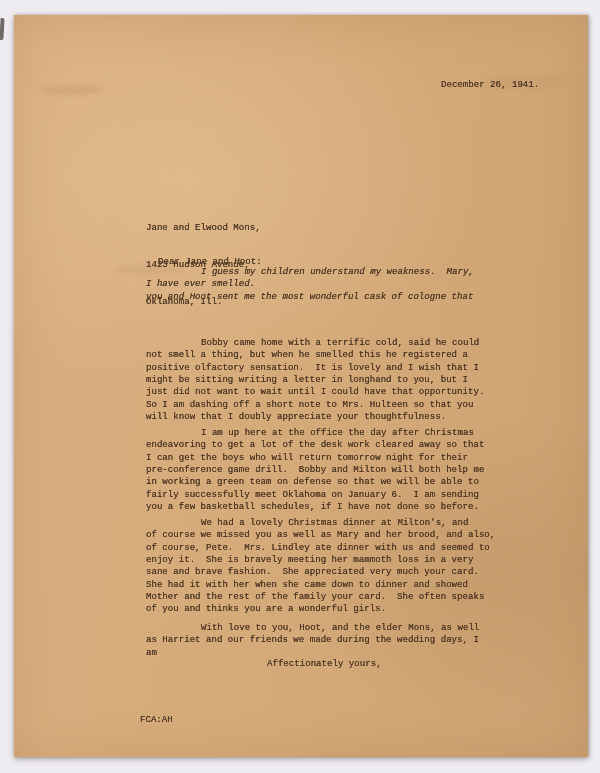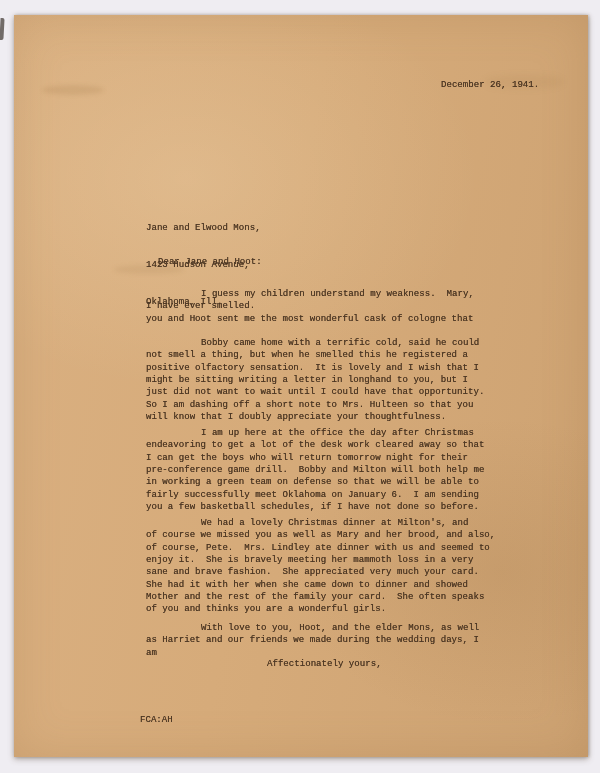--- a/index.html
+++ b/index.html
@@ -32,21 +32,21 @@
   .txt{
     position:absolute;color:#4c3724;font-size:9.1px;line-height:12.33px;
     white-space:pre;letter-spacing:0;
     text-shadow:0 0 .6px rgba(75,52,30,.85);
   }
   .date-line{left:427px;top:64px;}
   .address{left:132px;top:182px;}
   .salutation{left:144px;top:241px;}
   .paras{position:absolute;left:0;top:0;width:574px;height:742px;}
   .para{position:absolute;left:132px;}
-  .para:nth-of-type(1){top:273px;}
+  .para:nth-of-type(1){top:251px;font-style:italic;}
   .para:nth-of-type(2){top:322px;}
   .para:nth-of-type(3){top:412px;}
   .para:nth-of-type(4){top:502px;}
   .para:nth-of-type(5){top:607px;}
   .para .line.first{text-indent:55px;}
   .closing{left:253px;top:643px;}
   .initials{left:126px;top:699px;}
 </style>
 </head>
 <body>

